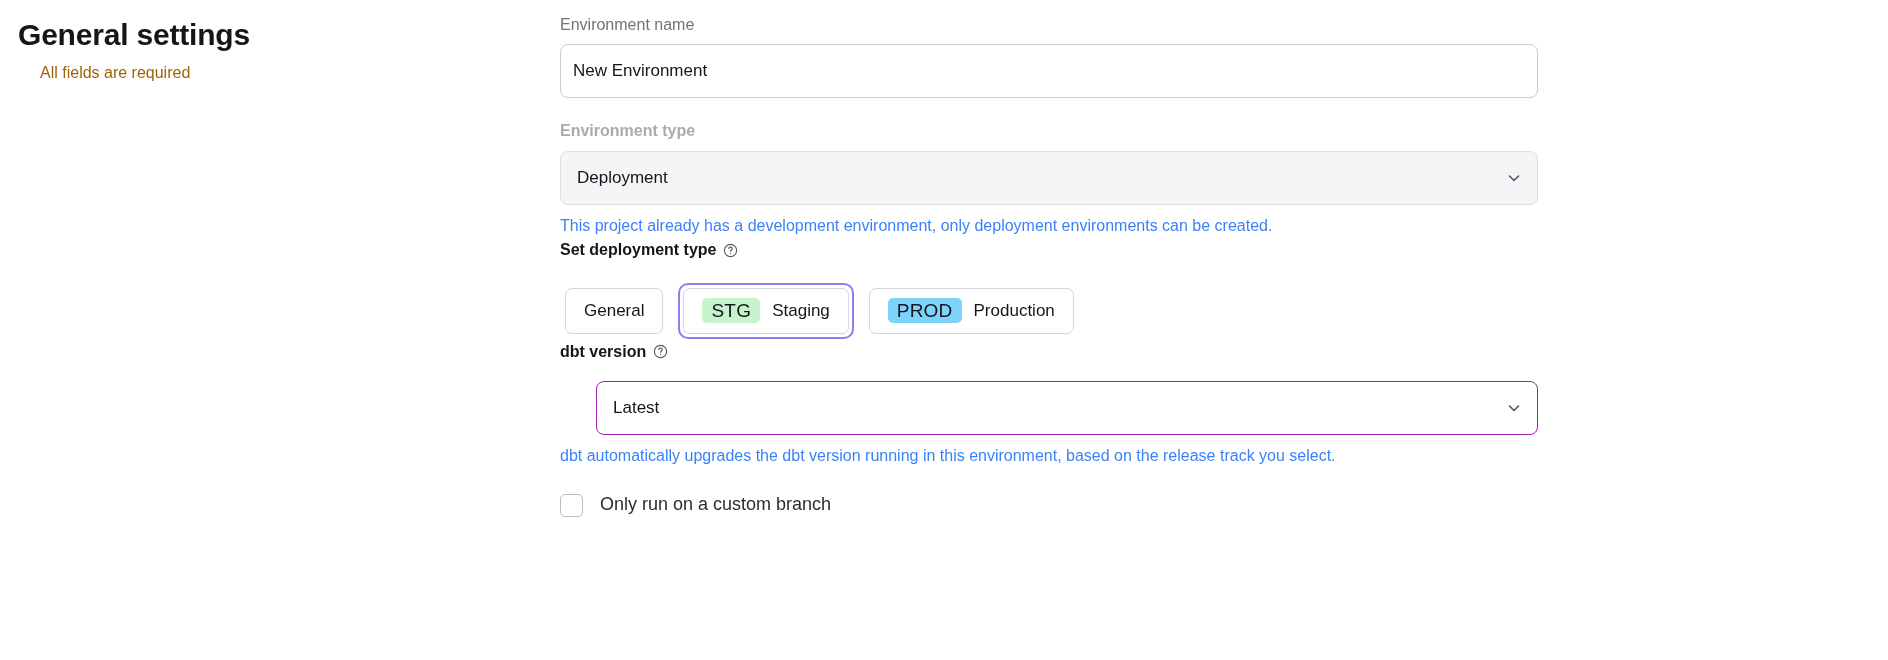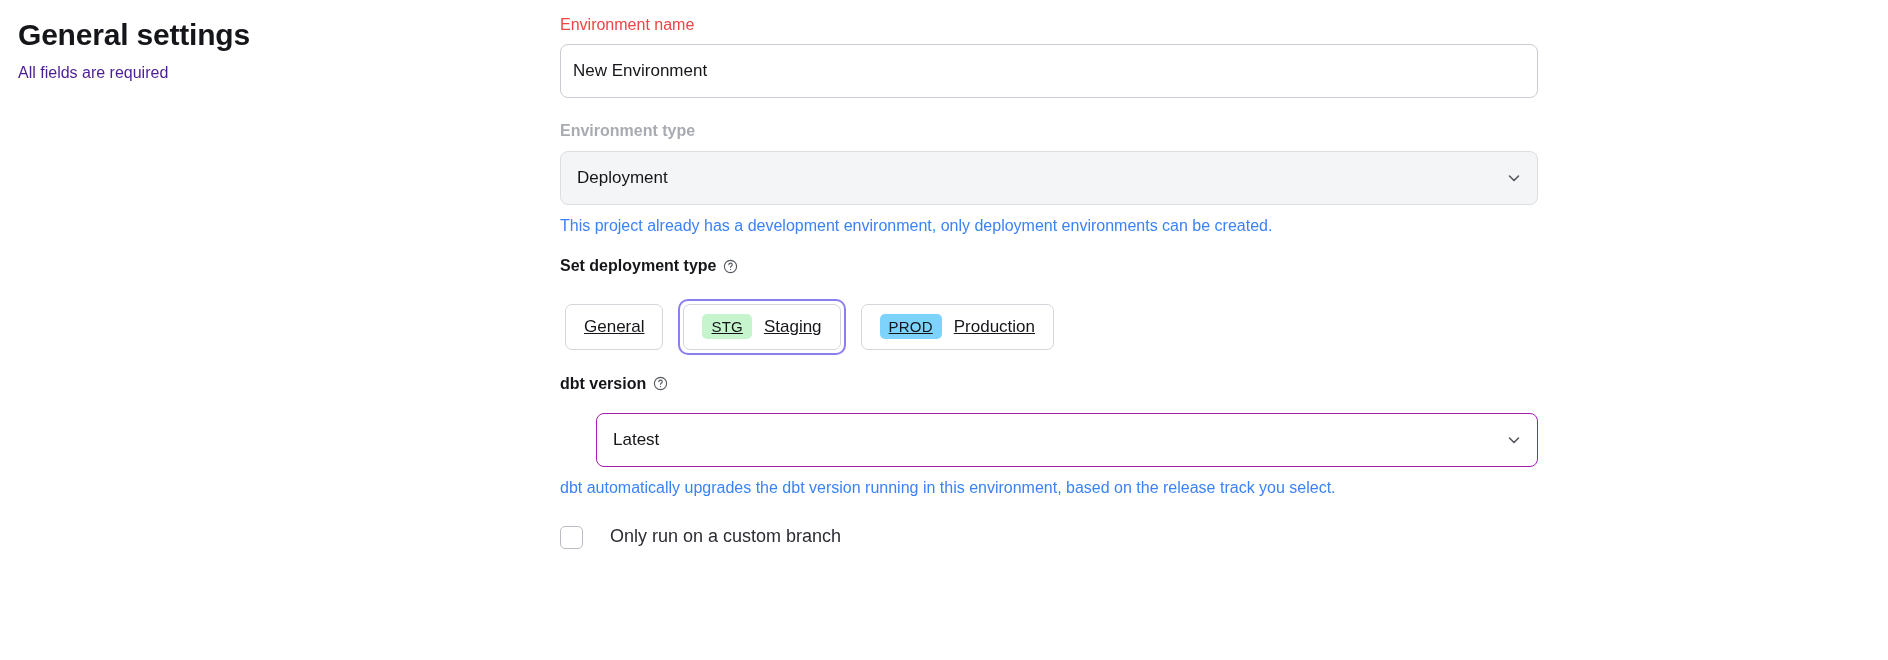--- a/index.html
+++ b/index.html
@@ -28,38 +28,39 @@
   .section-title {
     font-size: 30px;
     font-weight: 700;
     color: #15161a;
     letter-spacing: -0.2px;
     line-height: 1.25;
     margin: 0;
   }
   .section-sub {
     font-size: 16px;
-    color: #4c1d95;
+    color: #a16207;
     margin-top: 8px;
     line-height: 1.4;
+    margin-left: 22px;
   }
 
   
   .form-col {
     position: absolute;
     left: 560px;
     top: 14px;
     width: 978px;
   }
 
   .field { margin-bottom: 0; }
 
   .field-label {
     font-size: 16px;
-    color: #ef4444;
+    color: #737373;
     line-height: 1.4;
     display: block;
     margin-bottom: 8px;
   }
   .field-label.disabled { color: #a9abb2; font-weight: bold; }
   .field-label.bold {
     font-weight: 700;
     color: #15161a;
     display: inline-flex;
     align-items: center;
@@ -148,60 +149,59 @@
     background: #ffffff;
     display: inline-flex;
     align-items: center;
     gap: 12px;
     padding: 0 18px;
     font-size: 17px;
     color: #15161a;
     font-family: "Liberation Sans", sans-serif;
     cursor: pointer;
     white-space: nowrap;
-    text-decoration: underline;
   }
   .badge {
     display: inline-flex;
     align-items: center;
     justify-content: center;
     height: 25px;
     padding: 0 9px;
     border-radius: 5px;
-    font-size: 15px;
+    font-size: 19px;
     font-weight: 400;
     color: #15161a;
     letter-spacing: 0.2px;
   }
   .badge.stg { background: #c6f5cd; }
   .badge.prod { background: #7dd3fc; }
 
   
   .check-row {
     display: flex;
     align-items: center;
-    gap: 27px;
+    gap: 17px;
     margin-top: 26px;
   }
   .checkbox {
     width: 23px; height: 23px;
     border: 1px solid #b9bcc2;
     border-radius: 5px;
     background: #ffffff;
     flex: 0 0 auto;
     cursor: pointer;
   }
   .check-label {
     font-size: 18px;
     color: #2b2d33;
     line-height: 1.3;
   }
 
   .mt-22 { margin-top: 22px; }
-  .mt-18 { margin-top: 18px; }
+  .mt-18 { margin-top: 2px; }
   .mt-10 { margin-top: 10px; padding-left: 36px; }
 </style>
 </head>
 <body>
 
 <div class="page">
 
   <div class="left-col">
     <h1 class="section-title">General settings</h1>
     <div class="section-sub">All fields are required</div>

